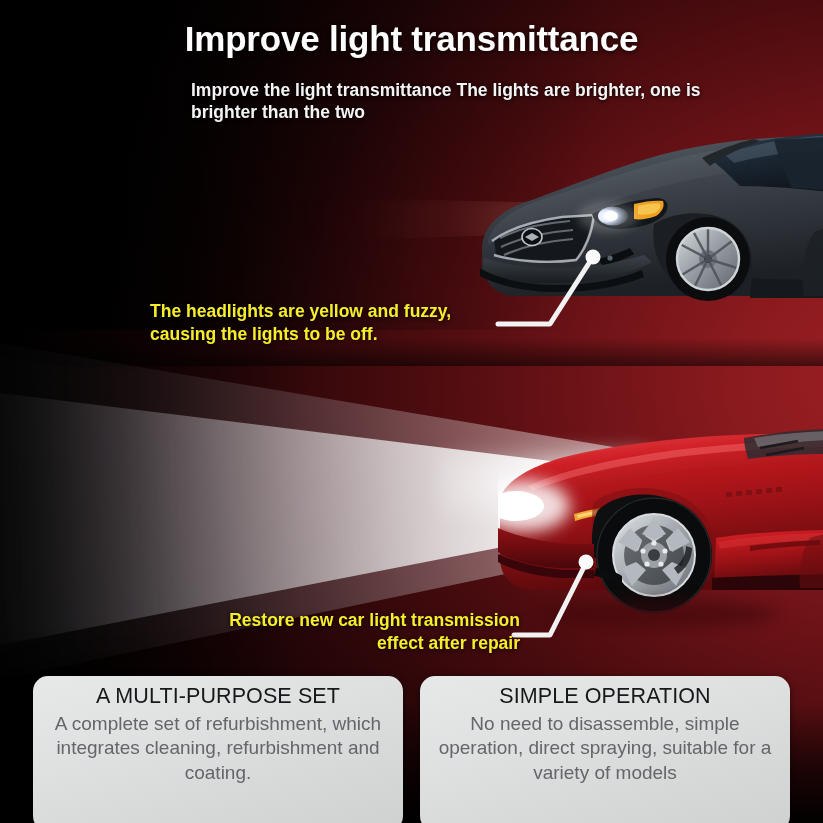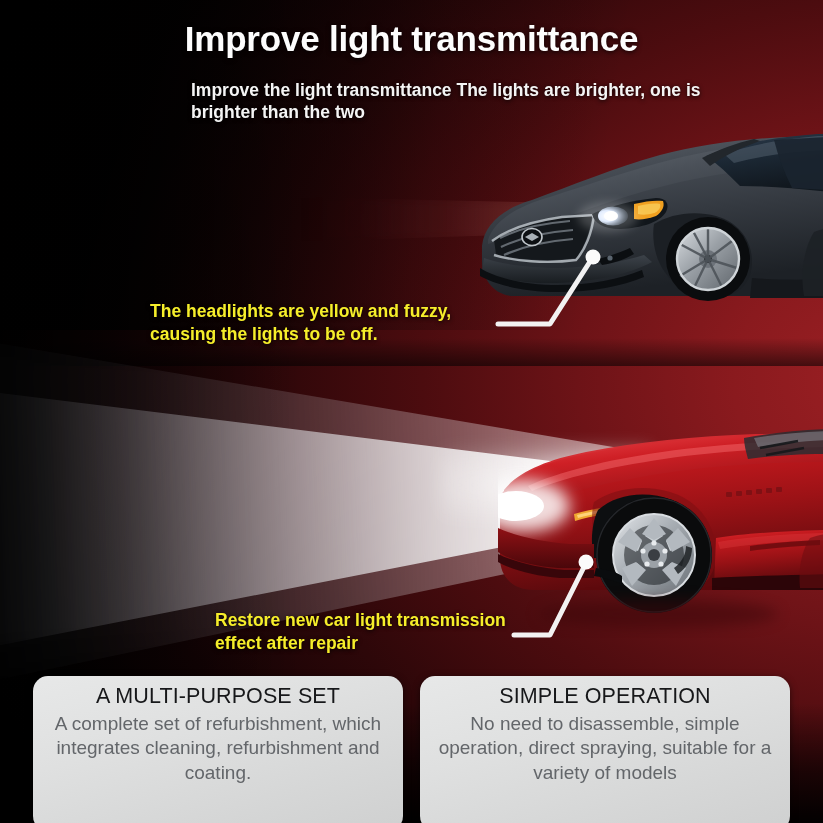--- a/index.html
+++ b/index.html
@@ -141,21 +141,21 @@
     text-shadow: 0 1px 4px rgba(0,0,0,0.95);
   }
   .callout-top {
     left: 150px; top: 300px;
     width: 360px;
     text-align: left;
   }
   .callout-bottom {
     left: 215px; top: 609px;
     width: 305px;
-    text-align: left;
+    text-align: right;
   }
 
   
   .leader { position: absolute; overflow: visible; }
 
   
   .cards {
     position: absolute;
     left: 33px; top: 676px;
     width: 757px; height: 155px;

